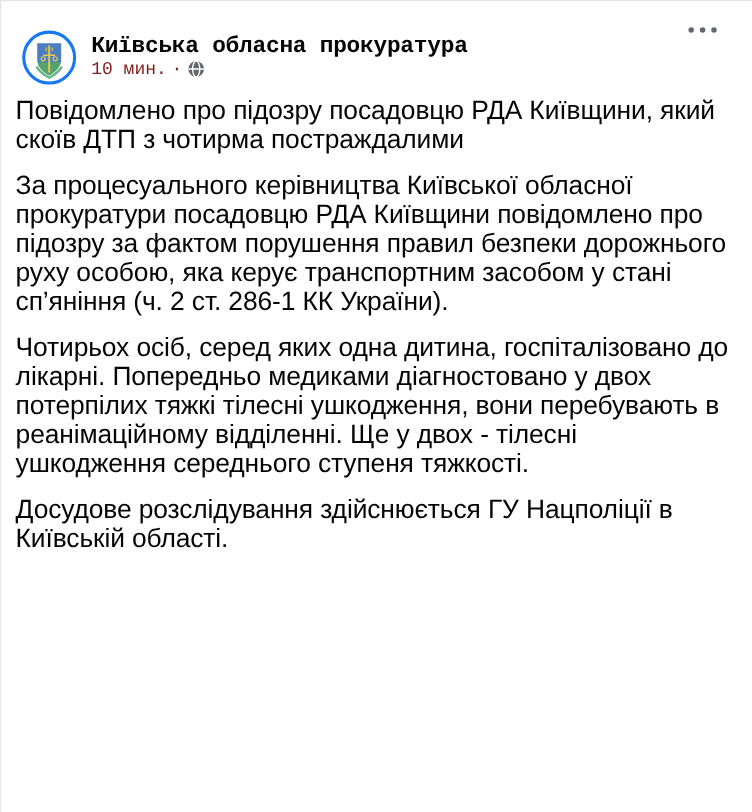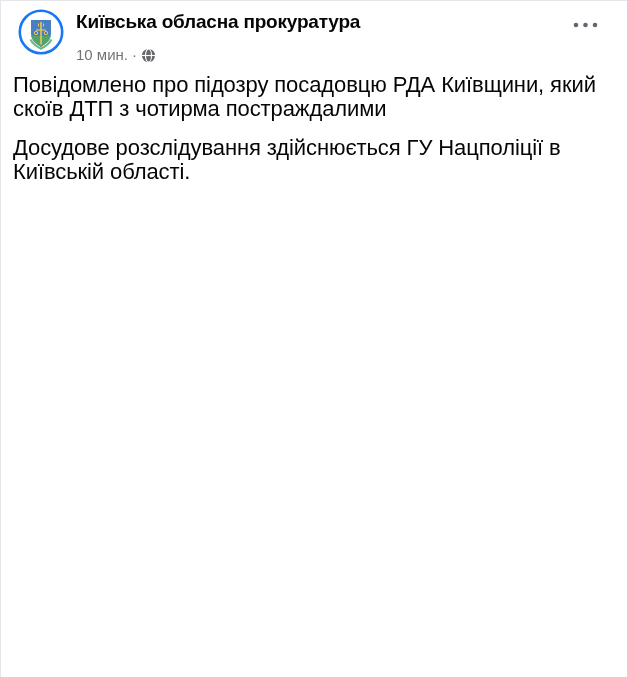--- a/index.html
+++ b/index.html
@@ -19,22 +19,23 @@
     height: 100%;
     box-sizing: border-box;
     background: #ffffff;
     border-left: 1px solid #e4e6eb;
     border-top: 1px solid #e4e6eb;
     position: relative;
   }
   .post-header {
     display: flex;
     align-items: flex-start;
-    padding: 8px 16px 0 17px;
+    padding: 24px 16px 0 17px;
     position: relative;
+    font-family: Liberation Mono, monospace;
   }
   .avatar {
     display: block;
     width: 46px;
     height: 46px;
     border-radius: 50%;
     flex: 0 0 auto;
     cursor: pointer;
   }
   .header-text {
@@ -44,24 +45,24 @@
   .page-name {
     font-size: 19px;
     font-weight: 700;
     color: #050505;
     line-height: 24px;
     letter-spacing: -0.2px;
     cursor: pointer;
   }
   .meta-row {
     display: flex;
-    align-items: center;
+    align-items: flex-start;
     gap: 4px;
-    margin-top: 12px;
-    color: #737373;
+    margin-top: 0;
+    color: #7f1d1d;
     font-size: 15px;
     line-height: 18px;
   }
   .meta-row .timestamp { cursor: pointer; }
   .globe { display: inline-flex; align-items: center; }
   .menu-button {
     position: absolute;
     top: 16px;
     right: 24px;
     background: none;
@@ -132,16 +133,18 @@
           <circle cx="13.5" cy="4" r="2.3" fill="#606770"></circle>
           <circle cx="23" cy="4" r="2.3" fill="#606770"></circle>
         </svg>
       </span>
     </button>
 
   </div>
 
   <div class="post-body">
     <p>Повідомлено про підозру посадовцю РДА Київщини, який скоїв ДТП з чотирма постраждалими</p>
+    <p>За процесуального керівництва Київської обласної  прокуратури посадовцю РДА Київщини повідомлено про підозру за фактом порушення правил безпеки дорожнього руху особою, яка керує транспортним засобом у стані сп’яніння (ч. 2 ст. 286-1 КК України).</p>
+    <p>Чотирьох осіб, серед яких одна дитина, госпіталізовано до лікарні. Попередньо медиками діагностовано у двох потерпілих тяжкі тілесні ушкодження, вони перебувають в реанімаційному відділенні. Ще у двох - тілесні ушкодження середнього ступеня тяжкості.</p>
     <p>Досудове розслідування здійснюється ГУ Нацполіції в Київській області.</p>
   </div>
 
 </div>
 
 </body></html>

